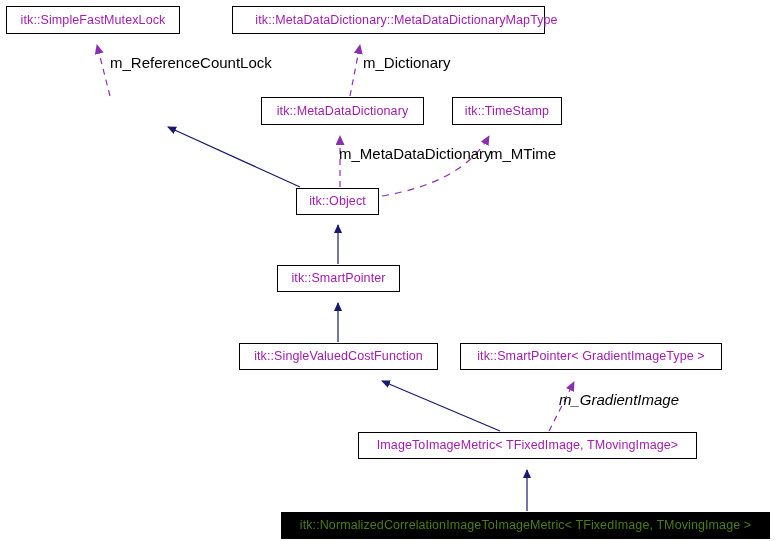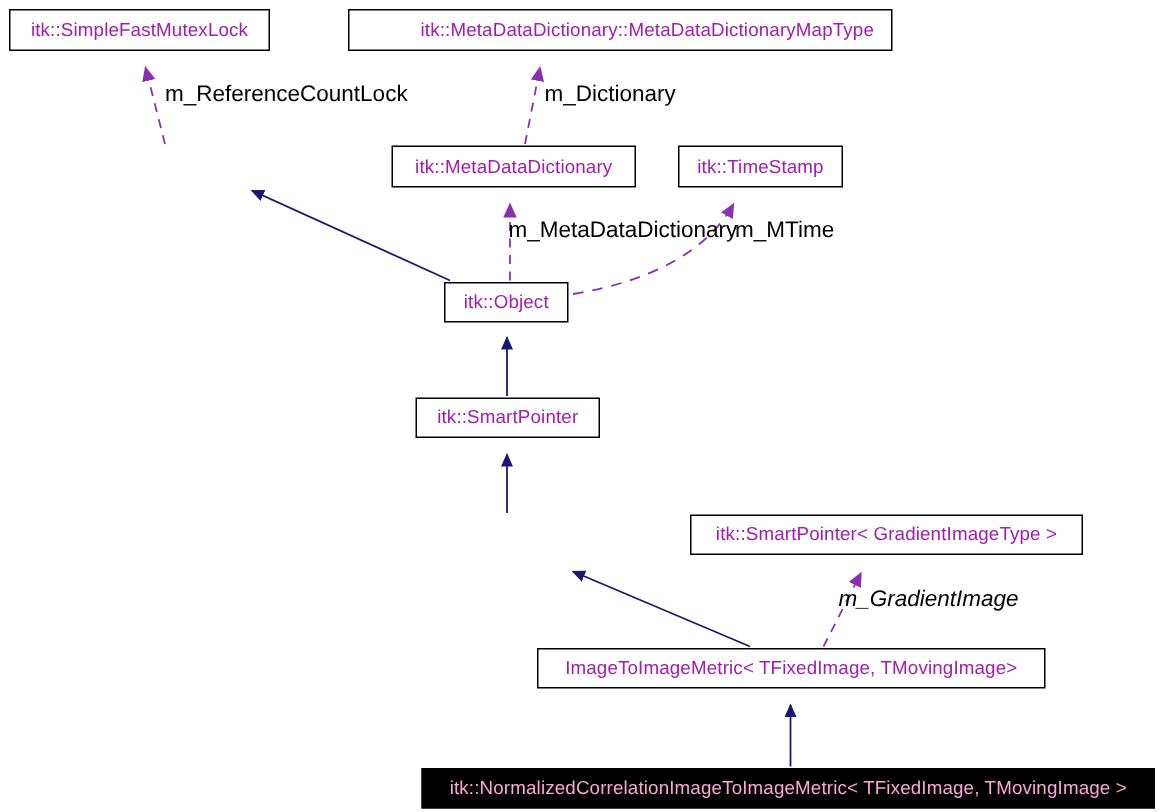--- a/index.html
+++ b/index.html
@@ -33,21 +33,21 @@
     font-size: 12.5px;
     line-height: 1;
     display: flex;
     align-items: center;
     justify-content: center;
     white-space: nowrap;
     letter-spacing: 0.1px;
   }
   .node.current {
     background: #000000;
-    color: #f9a8d4;
+    color: #4d7c0f;
     border: 1px solid #000000;
   }
   .edge-label {
     position: absolute;
     font-family: "Liberation Sans", sans-serif;
     font-size: 15px;
     color: #000000;
     white-space: nowrap;
     line-height: 1;
   }
@@ -83,31 +83,32 @@
 
     <path d="M 500,431 L 382,381" stroke="#191970" stroke-width="1.2" fill="none" marker-end="url(#arrow-inherit)"></path>
 
     <path d="M 549,431 L 574,382" stroke="#8b2fb0" stroke-width="1.2" fill="none" stroke-dasharray="6,5" marker-end="url(#arrow-usage)"></path>
 
     <path d="M 527,511 L 527,470" stroke="#191970" stroke-width="1.2" fill="none" marker-end="url(#arrow-inherit)"></path>
   </svg>
 
   <div class="node" style="left:6px; top:6px; width:174px; height:28px;">itk::SimpleFastMutexLock</div>
 
-  <div class="node" style="left:232px; top:6px; width:363px; height:28px;padding-left:36px;">itk::MetaDataDictionary::MetaDataDictionaryMapType</div>
+  <div class="node" style="left:232px; top:6px; width:313px; height:28px;padding-left:36px;">itk::MetaDataDictionary::MetaDataDictionaryMapType</div>
 
 
   <div class="node" style="left:261px; top:97px; width:163px; height:28px;">itk::MetaDataDictionary</div>
 
   <div class="node" style="left:452px; top:97px; width:110px; height:28px;">itk::TimeStamp</div>
 
   <div class="node" style="left:296px; top:188px; width:83px; height:27px;">itk::Object</div>
 
   <div class="node" style="left:277px; top:265px; width:123px; height:27px;">itk::SmartPointer</div>
 
+  <div class="node" style="left:239px; top:343px; width:199px; height:27px;">itk::SingleValuedCostFunction</div>
 
   <div class="node" style="left:460px; top:343px; width:262px; height:27px;">itk::SmartPointer&lt; GradientImageType &gt;</div>
 
   <div class="node" style="left:358px; top:432px; width:339px; height:27px;">ImageToImageMetric&lt; TFixedImage, TMovingImage&gt;</div>
 
   <div class="node current" style="left:281px; top:512px; width:489px; height:27px;">itk::NormalizedCorrelationImageToImageMetric&lt; TFixedImage, TMovingImage &gt;</div>
 
   <div class="edge-label" style="left:110px; top:55px;">m_ReferenceCountLock</div>
 
   <div class="edge-label" style="left:363px; top:55px;">m_Dictionary</div>

